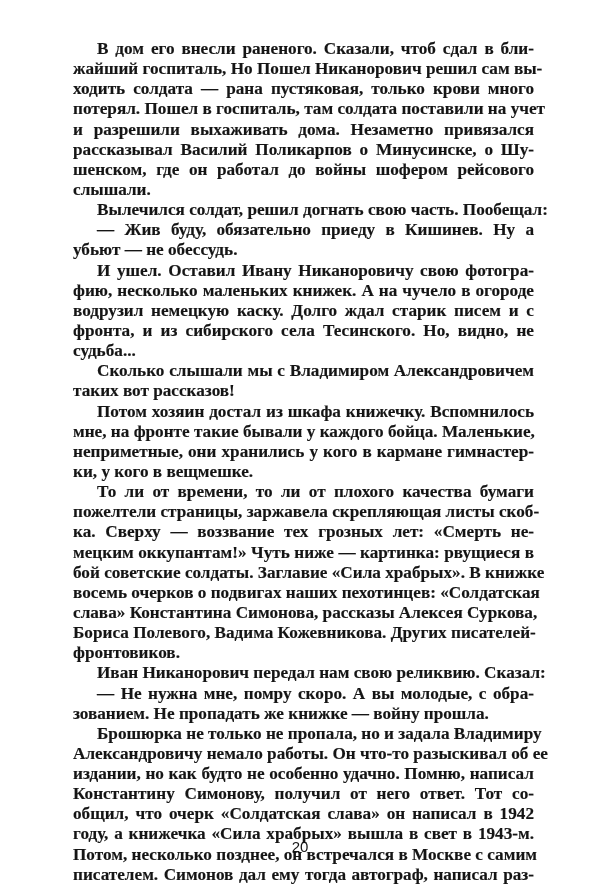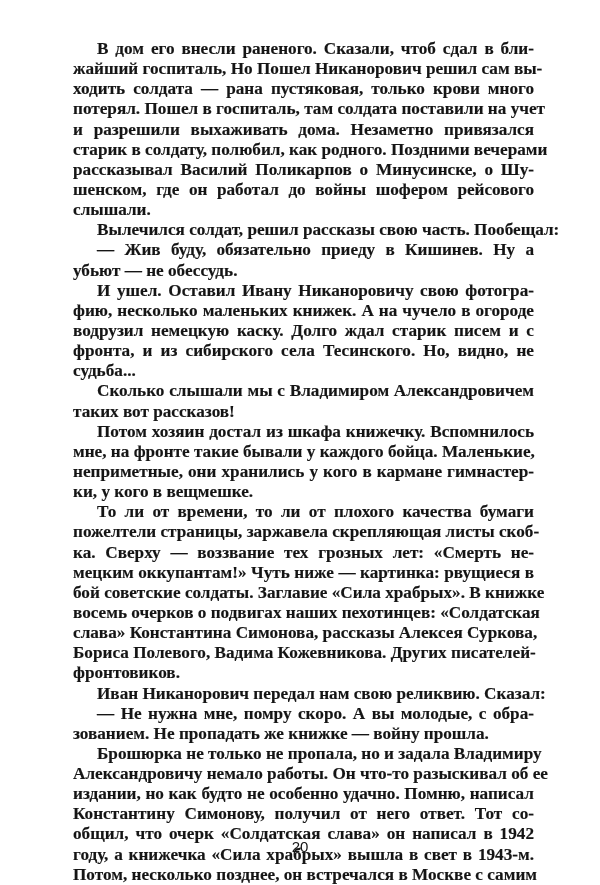--- a/index.html
+++ b/index.html
@@ -38,25 +38,24 @@
 </style>
 </head>
 <body>
 
 <div class="page" id="page-body">
     <span class="line indent">В дом его внесли раненого. Сказали, чтоб сдал в бли-</span>
     <span class="line">жайший госпиталь, Но Пошел Никанорович решил сам вы-</span>
     <span class="line">ходить солдата — рана пустяковая, только крови много</span>
     <span class="line">потерял. Пошел в госпиталь, там солдата поставили на учет</span>
     <span class="line">и разрешили выхаживать дома. Незаметно привязался</span>
-    <span class="line">старик в солдату, полюбил, как родного. Поздними вечерами</span>
     <span class="line">рассказывал Василий Поликарпов о Минусинске, о Шу-</span>
     <span class="line">шенском, где он работал до войны шофером рейсового</span>
     <span class="line last">слышали.</span>
-    <span class="line indent">Вылечился солдат, решил рассказы свою часть. Пообещал:</span>
+    <span class="line indent">Вылечился солдат, решил догнать свою часть. Пообещал:</span>
     <span class="line indent">— Жив буду, обязательно приеду в Кишинев. Ну а</span>
     <span class="line last">убьют — не обессудь.</span>
     <span class="line indent">И ушел. Оставил Ивану Никаноровичу свою фотогра-</span>
     <span class="line">фию, несколько маленьких книжек. А на чучело в огороде</span>
     <span class="line">водрузил немецкую каску. Долго ждал старик писем и с</span>
     <span class="line">фронта, и из сибирского села Тесинского. Но, видно, не</span>
     <span class="line last">судьба...</span>
     <span class="line indent">Сколько слышали мы с Владимиром Александровичем</span>
     <span class="line last">таких вот рассказов!</span>
     <span class="line indent">Потом хозяин достал из шкафа книжечку. Вспомнилось</span>

